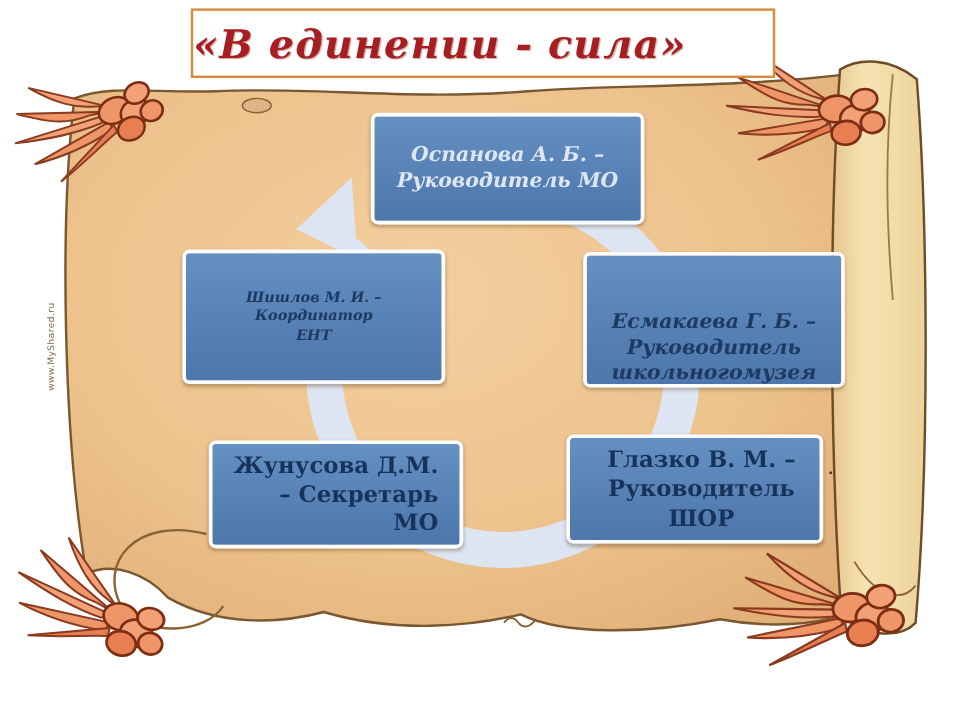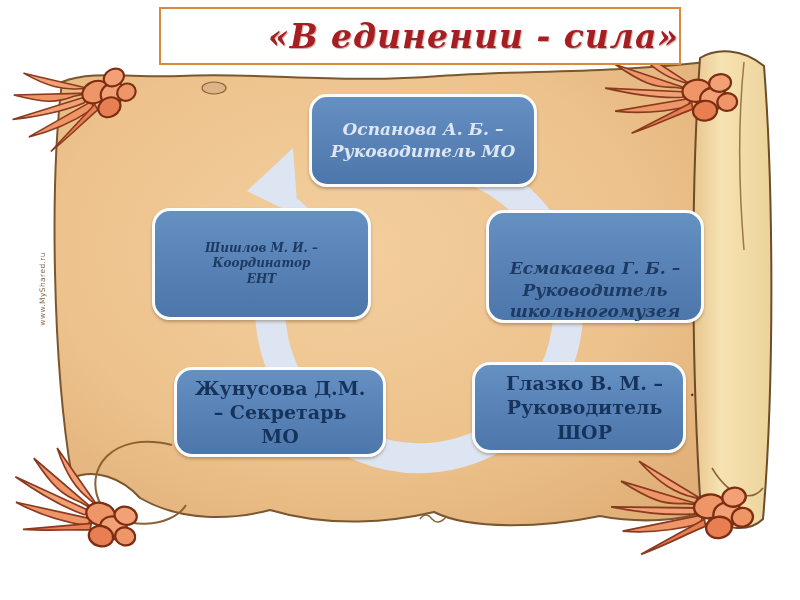--- a/index.html
+++ b/index.html
@@ -4,42 +4,42 @@
 <style>
   html,body{margin:0;padding:0;background:#fff;}
   .slide{
     position:relative;width:800px;height:600px;background:#ffffff;overflow:hidden;
     font-family:"DejaVu Serif","Liberation Serif",serif;
   }
   .bg-svg{position:absolute;left:0;top:0;z-index:1;}
   .title-box{
     position:absolute;left:159px;top:7px;width:483px;height:54px;z-index:4;
     background:#ffffff;border:2px solid #d8893c;
-    display:flex;align-items:center;justify-content:flex-end;padding-left:35px;
+    display:flex;align-items:center;justify-content:flex-start;
   }
   .title-text{
     font-style:italic;font-weight:bold;font-size:33px;color:#a61e22;
     letter-spacing:1px;text-shadow:1px 1px 1px rgba(140,60,40,.45);
     white-space:nowrap;
   }
   .node{
     position:absolute;z-index:3;background:linear-gradient(#6590c2,#4d76ab);
-    border:3px solid #fbfcfe;border-radius:18px;
+    border:3px solid #fbfcfe;border-radius:6px;
     box-shadow:0 2px 3px rgba(90,60,30,.35);
     display:flex;align-items:center;justify-content:center;
     text-align:center;box-sizing:border-box;padding:4px 8px;
   }
   .node-label{white-space:pre-line;line-height:1.28;}
   .n-top{left:309px;top:94px;width:228px;height:93px;}
   .n-top .node-label{font-style:italic;font-weight:600;font-size:17px;color:#dde6f2;}
   .n-right{left:486px;top:210px;width:218px;height:113px;}
   .n-right .node-label{font-style:italic;font-weight:bold;font-size:17px;color:#1d3a63;margin-top:48px;}
   .n-left{left:152px;top:208px;width:219px;height:112px;}
   .n-left .node-label{font-style:italic;font-weight:bold;font-size:12px;color:#1d3a63;}
-  .n-bleft{left:174px;top:367px;width:212px;height:90px;}
+  .n-bleft{left:174px;top:367px;width:212px;height:90px;text-align:right;}
   .n-bleft .node-label{font-weight:bold;font-size:19px;color:#16335c;}
   .n-bright{left:472px;top:362px;width:214px;height:91px;}
   .n-bright .node-label{font-weight:bold;font-size:19px;color:#16335c;margin-left:11px;}
   .watermark{
     position:absolute;left:38px;top:252px;z-index:2;
     writing-mode:vertical-rl;transform:rotate(180deg);
     font-family:"DejaVu Sans","Liberation Sans",sans-serif;
     font-size:7.5px;color:#6e4e2e;letter-spacing:.4px;opacity:.85;
   }
   .stray-dot{

